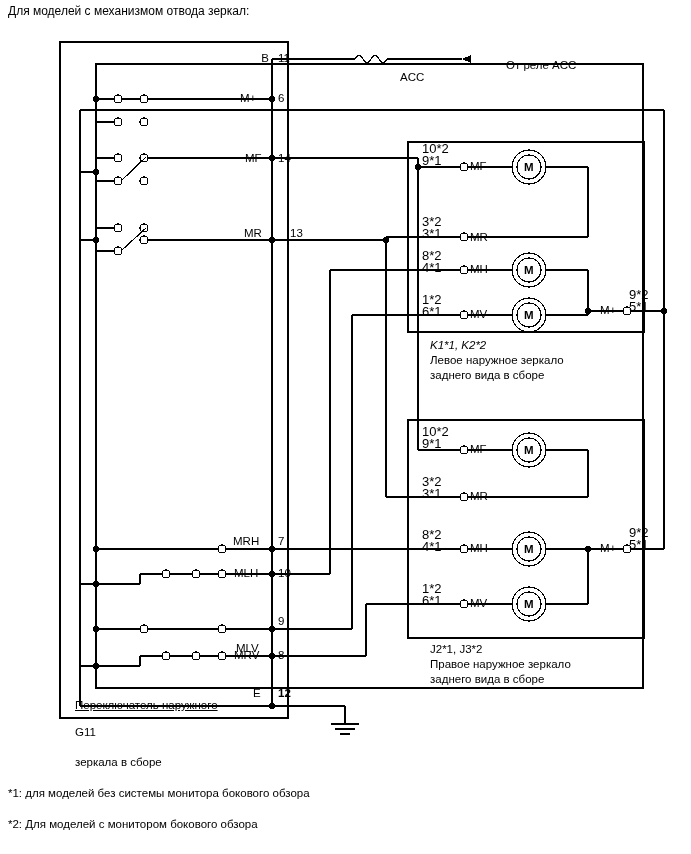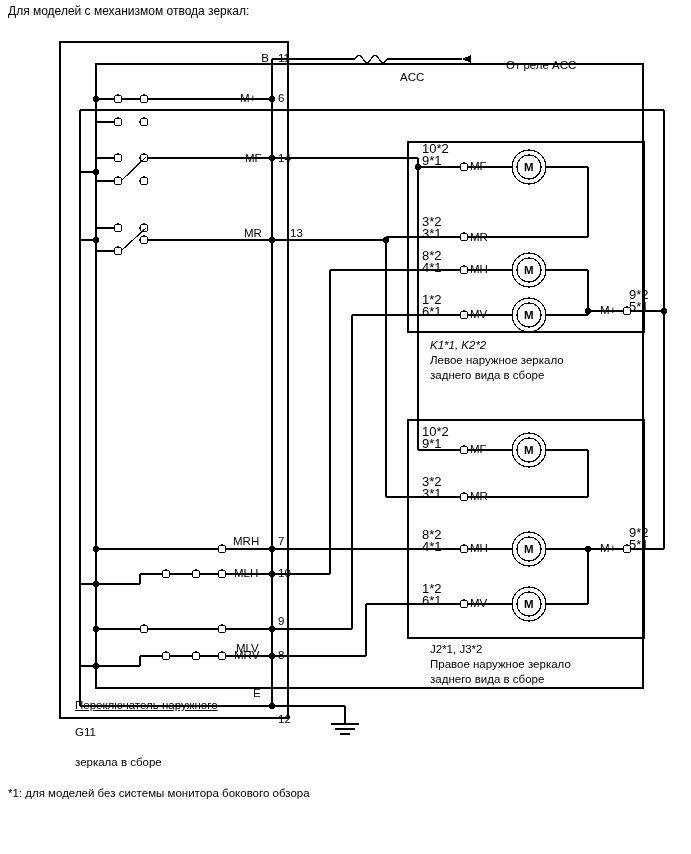--- a/index.html
+++ b/index.html
@@ -288,21 +288,21 @@
   <div class="txt" style="left:234px; top:567px;">MLH</div>
   <div class="txt" style="left:278px; top:567px;">10</div>
 
   <div class="txt" style="left:236px; top:615px;margin-top:27px;">MLV</div>
   <div class="txt" style="left:278px; top:615px;">9</div>
 
   <div class="txt" style="left:234px; top:649px;">MRV</div>
   <div class="txt" style="left:278px; top:649px;">8</div>
 
   <div class="txt" style="left:253px; top:687px;">E</div>
-  <div class="txt" style="left:278px; top:713px;">12</div>
+  <div class="txt" style="left:278px; top:687px;font-weight:bold;">12</div>
 
   <div class="txt" style="left:75px; top:726px;">G11</div>
   <div class="txt" style="left:75px; top:699px;text-decoration:underline;">Переключатель наружного</div>
   <div class="txt" style="left:75px; top:756px;">зеркала в сборе</div>
 
   <div class="txt tiny" style="left:422px; top:143px;">10*2</div>
   <div class="txt tiny" style="left:422px; top:155px;">9*1</div>
   <div class="txt" style="left:470px; top:160px;">MF</div>
 
   <div class="txt tiny" style="left:422px; top:216px;">3*2</div>
@@ -351,14 +351,15 @@
 
   <div class="txt" style="left:524px; top:444px; font-weight:bold;">M</div>
   <div class="txt" style="left:524px; top:543px; font-weight:bold;">M</div>
   <div class="txt" style="left:524px; top:598px; font-weight:bold;">M</div>
 
   <div class="txt" style="left:430px; top:643px;">J2*1, J3*2</div>
   <div class="txt" style="left:430px; top:658px;">Правое наружное зеркало</div>
   <div class="txt" style="left:430px; top:673px;">заднего вида в сборе</div>
 
   <div class="note" style="left:8px; top:787px;">*1: для моделей без системы монитора бокового обзора</div>
+  <div class="note" style="left:8px; top:818px;">*2: Для моделей с монитором бокового обзора</div>
 
 </div>
 
 </body></html>

